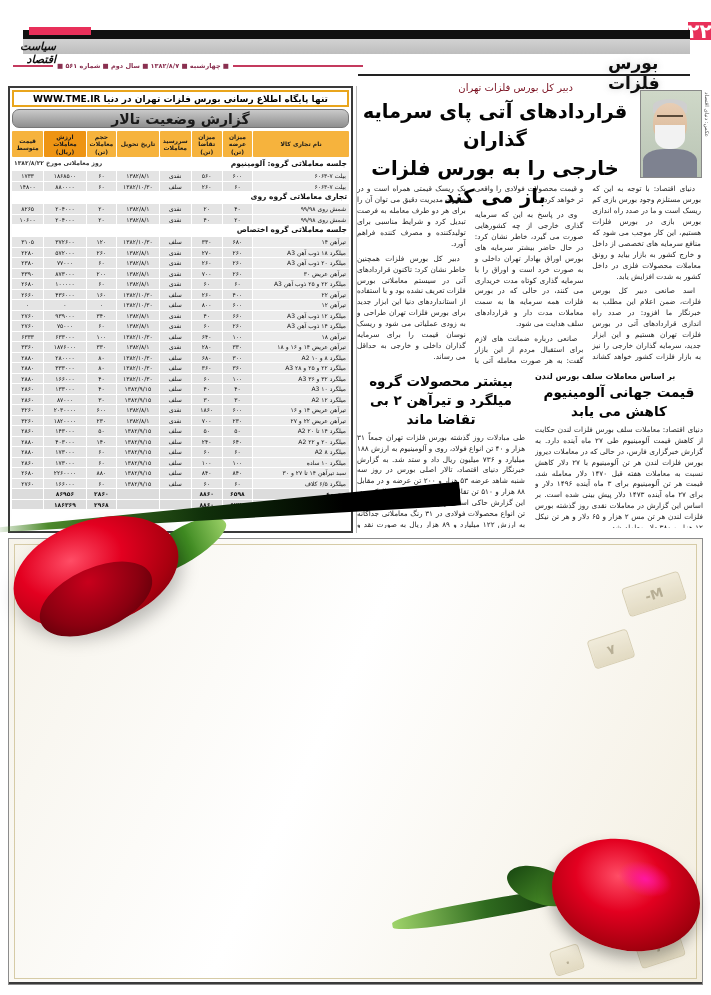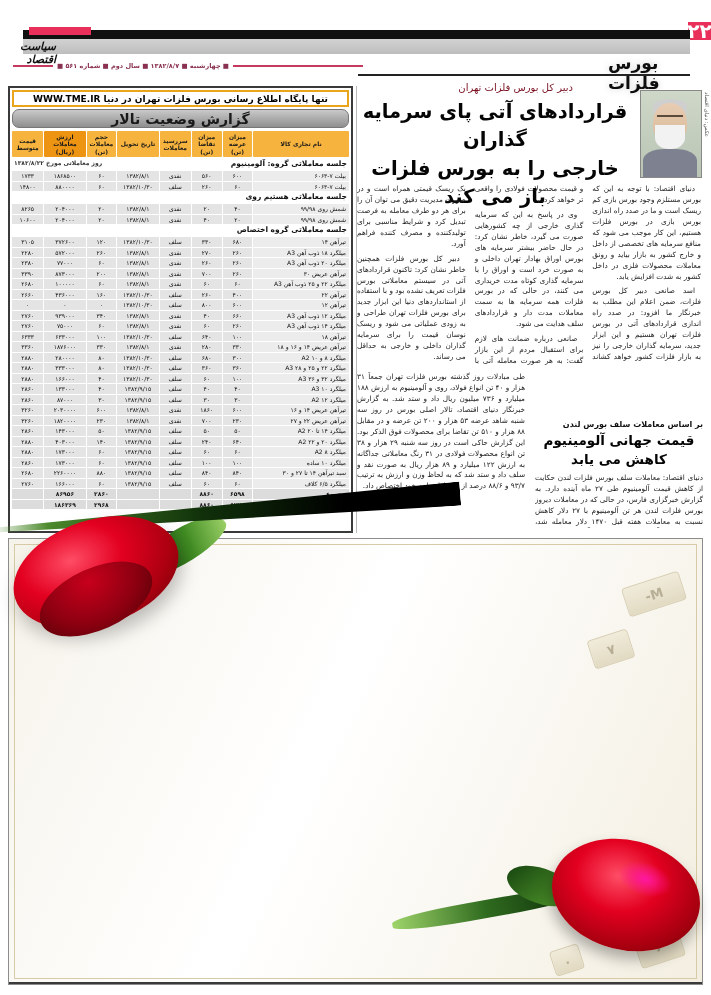--- a/index.html
+++ b/index.html
@@ -75,21 +75,21 @@
   .photo .suit { position:absolute; bottom:0; right:4px; width:54px; height:28px;
     border-radius:40% 40% 0 0; background:#7e8290; }
   .photo-credit { position:absolute; top:12px; left:347px; font-size:5.5px; color:#555;
     writing-mode:vertical-rl; }
   .body-cols { position:absolute; top:104px; right:2px; width:344px; height:184px;
     column-count:3; column-gap:9px; font-size:7.3px; line-height:1.5;
     text-align:justify; color:#1c1c1c; overflow:hidden; }
   .body-cols p { margin-bottom:4px; text-indent:6px; }
   .subrow { position:absolute; top:292px; right:0; width:346px; height:156px; display:flex; gap:10px; }
   .subart { flex:1; overflow:hidden; }
-  .subart .sk { text-align:right; font-size:8px; font-weight:bold; color:#111; margin-bottom:2px;margin-top:48px; }
+  .subart .sk { text-align:left; font-size:8px; font-weight:bold; color:#111; margin-bottom:2px; }
   .subart .sh { text-align:center; font-size:13.5px; font-weight:bold; color:#050505;
     line-height:1.4; margin-bottom:4px; letter-spacing:-0.3px; }
   .subart .sb { font-size:7.3px; line-height:1.5; text-align:justify; color:#1c1c1c; }
   .vdivider { position:absolute; top:86px; right:354px; width:1px; height:447px; background:#bbb; }
 
   
   .ad { position:absolute; top:538px; right:8px; width:695px; height:447px;
     border:1px solid #8c8c8c; background:linear-gradient(115deg,#f6f3ea 0%,#ffffff 45%,#f3eee0 100%);
     overflow:hidden; }
   .ad-inner { position:absolute; inset:5px; border:1px solid #d6cba6; }
@@ -199,21 +199,21 @@
           <div class="td c0 name">بیلت ۷-۶۰۶۳</div>
           <div class="td c1">۶۰</div>
           <div class="td c2">۲۶۰</div>
           <div class="td c3">سلف</div>
           <div class="td c4">۱۳۸۲/۱۰/۳۰</div>
           <div class="td c5">۶۰</div>
           <div class="td c6">۸۸۰۰۰۰</div>
           <div class="td c7">۱۴۸۰۰</div>
         </div>
         <div class="sec-row">
-          <span class="t">جلسه معاملاتی هستیم روی</span>
+          <span class="t">تجاری معاملاتی گروه روی</span>
           <span class="note"></span>
         </div>
         <div class="drow">
           <div class="td c0 name">شمش روی ۹۹/۹۸</div>
           <div class="td c1">۴۰</div>
           <div class="td c2">۲۰</div>
           <div class="td c3">نقدی</div>
           <div class="td c4">۱۳۸۲/۸/۱</div>
           <div class="td c5">۲۰</div>
           <div class="td c6">۲۰۴۰۰۰</div>
@@ -518,20 +518,24 @@
         <p>دبیر کل بورس فلزات همچنین خاطر نشان کرد: تاکنون قراردادهای آتی در سیستم معاملاتی بورس فلزات تعریف نشده بود و با استفاده از استانداردهای دنیا این ابزار جدید برای بورس فلزات تهران طراحی و به زودی عملیاتی می شود و ریسک نوسان قیمت را برای سرمایه گذاران داخلی و خارجی به حداقل می رساند.</p>
       </div>
 
     <div class="subrow">
       <div class="subart">
         <div class="sk">بر اساس معاملات سلف بورس لندن</div>
         <div class="sh">قیمت جهانی آلومینیوم کاهش می یابد</div>
         <div class="sb">دنیای اقتصاد: معاملات سلف بورس فلزات لندن حکایت از کاهش قیمت آلومینیوم طی ۲۷ ماه آینده دارد. به گزارش خبرگزاری فارس، در حالی که در معاملات دیروز بورس فلزات لندن هر تن آلومینیوم با ۲۷ دلار کاهش نسبت به معاملات هفته قبل ۱۴۷۰ دلار معامله شد، قیمت هر تن آلومینیوم برای ۳ ماه آینده ۱۴۹۶ دلار و برای ۲۷ ماه آینده ۱۴۷۳ دلار پیش بینی شده است. بر اساس این گزارش در معاملات نقدی روز گذشته بورس فلزات لندن هر تن مس ۲ هزار و ۶۵ دلار و هر تن نیکل ۱۲ هزار و ۳۸۰ دلار معامله شد.</div>
       </div>
       <div class="subart">
+        <div class="sh">
+          <span>بیشتر محصولات گروه</span><br>
+          <span>میلگرد و تیرآهن ۲ بی تقاضا ماند</span>
+        </div>
         <div class="sb">طی مبادلات روز گذشته بورس فلزات تهران جمعاً ۳۱ هزار و ۴۰ تن انواع فولاد، روی و آلومینیوم به ارزش ۱۸۸ میلیارد و ۷۳۶ میلیون ریال داد و ستد شد. به گزارش خبرنگار دنیای اقتصاد، تالار اصلی بورس در روز سه شنبه شاهد عرضه ۵۳ هزار و ۲۰۰ تن عرضه و در مقابل ۸۸ هزار و ۵۱۰ تن تقاضا برای محصولات فوق الذکر بود. این گزارش حاکی است در روز سه شنبه ۲۹ هزار و ۳۸ تن انواع محصولات فولادی در ۳۱ رنگ معاملاتی جداگانه به ارزش ۱۲۲ میلیارد و ۸۹ هزار ریال به صورت نقد و سلف داد و ستد شد که به لحاظ وزن و ارزش به ترتیب ۹۳/۷ و ۸۸/۶ درصد از کل بازار را به خود اختصاص داد.</div>
       </div>
     </div>
   </div>
 
   <div class="stem-sweep"></div>
 
   <div class="ad">
     <div class="ad-inner"></div>
     <div id="kbd">

